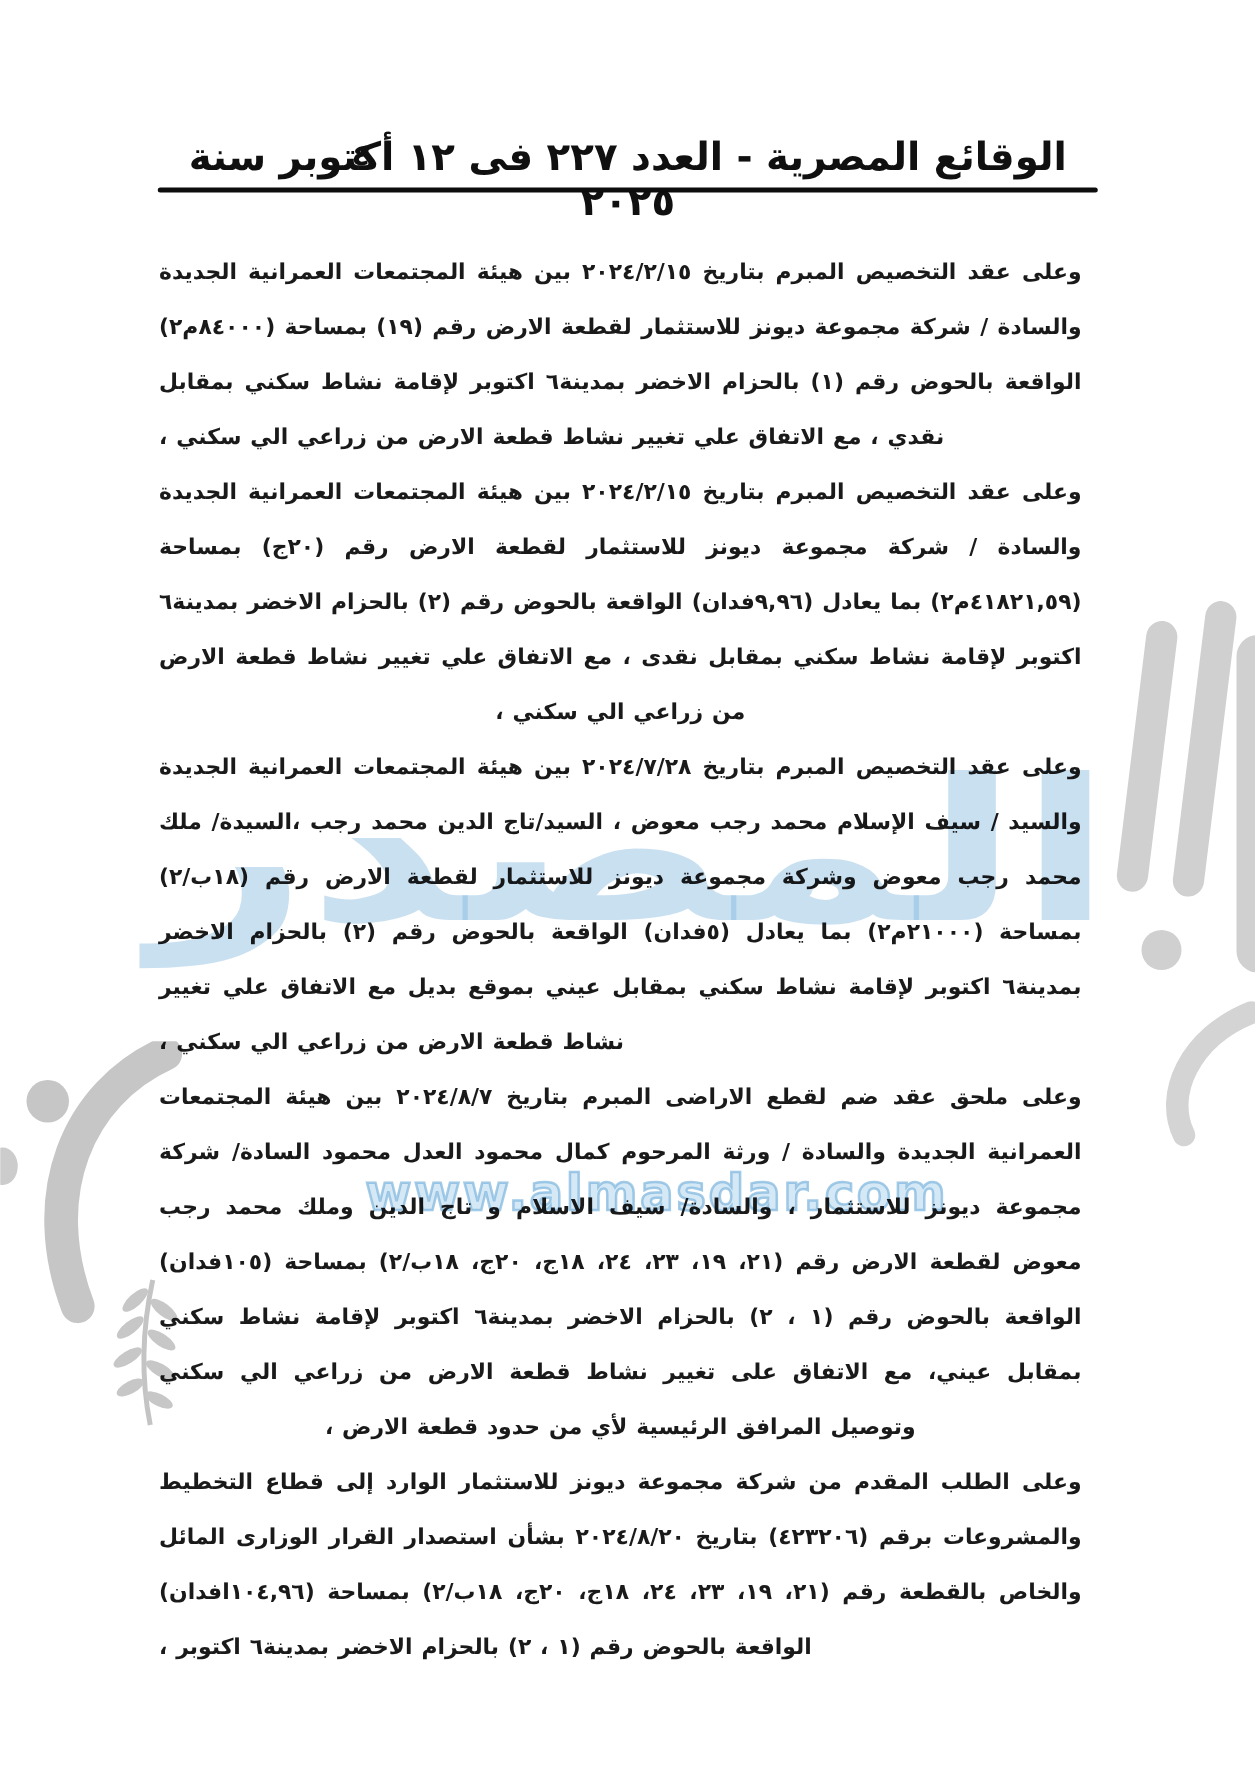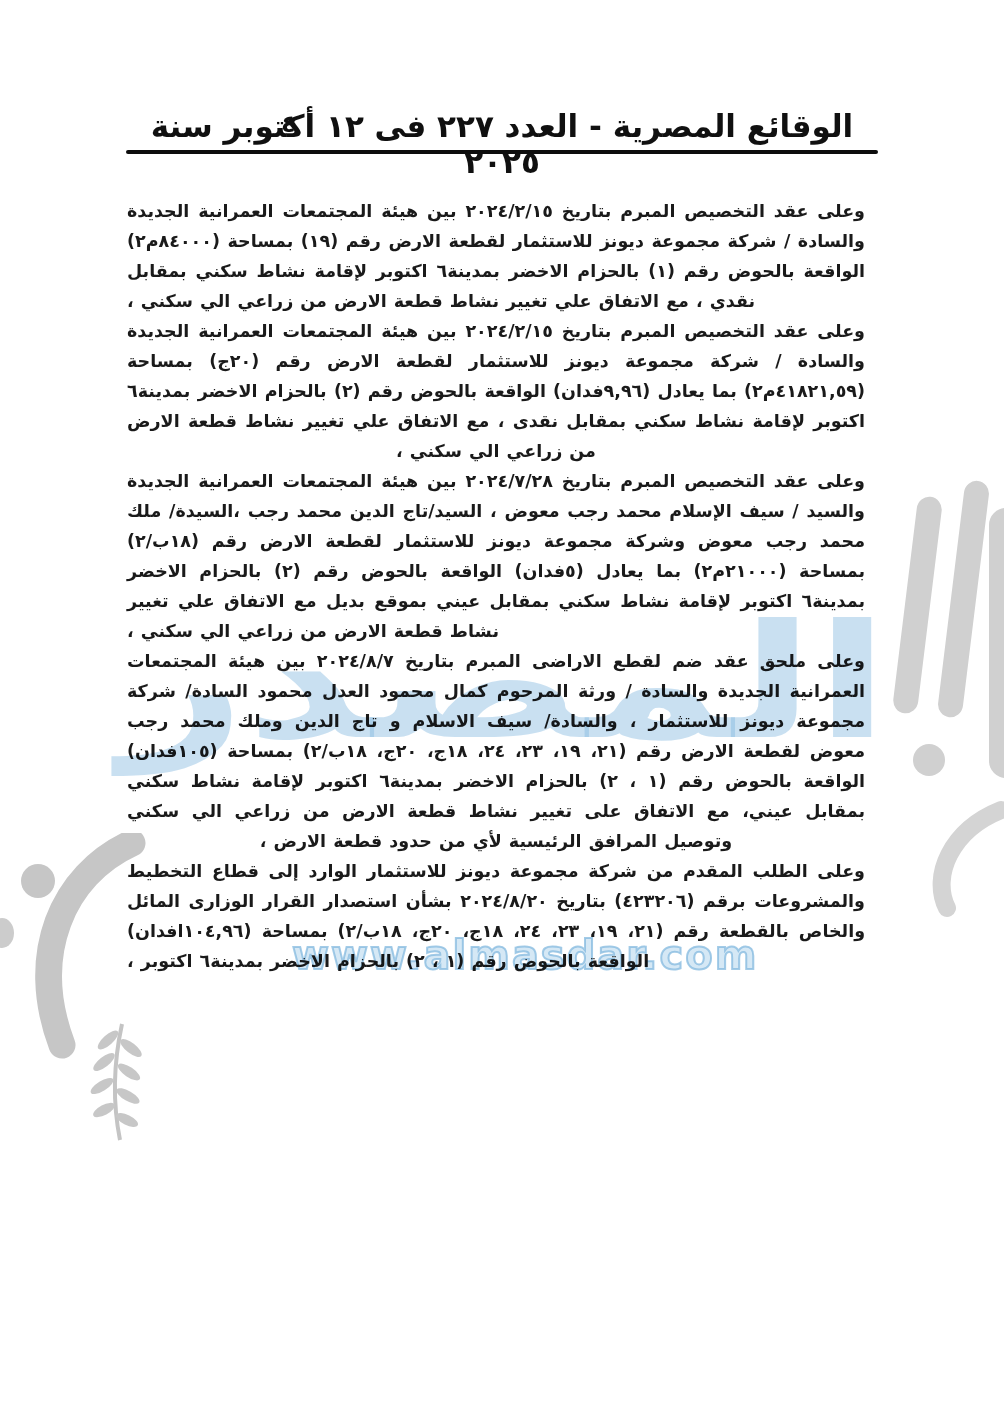--- a/index.html
+++ b/index.html
@@ -28,21 +28,21 @@
     background:#0d0d0d;border-radius:2px;
   }
   
   .doc{
     position:absolute;top:196px;right:139px;width:738px;
     color:#1a1a1a;
   }
   .doc p{
     margin:0;
     font-size:17.5px;font-weight:bold;
-    line-height:30px;
+    line-height:44px;
     text-align:justify;
     text-align-last:right;
     word-spacing:1px;
   }
   .doc p.last-left{text-align-last:left;}
   .doc p.last-center{text-align-last:center;}
   
   .wm{position:absolute;pointer-events:none;mix-blend-mode:multiply;}
   .wm-brand{
     top:585px;left:80px;width:850px;height:200px;

